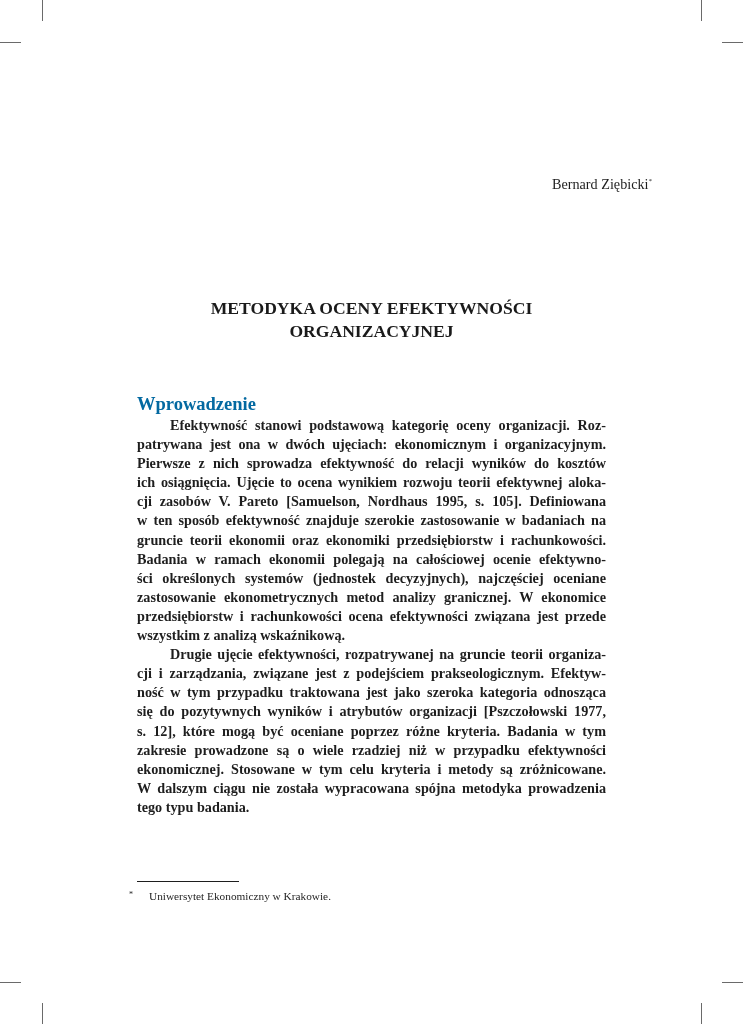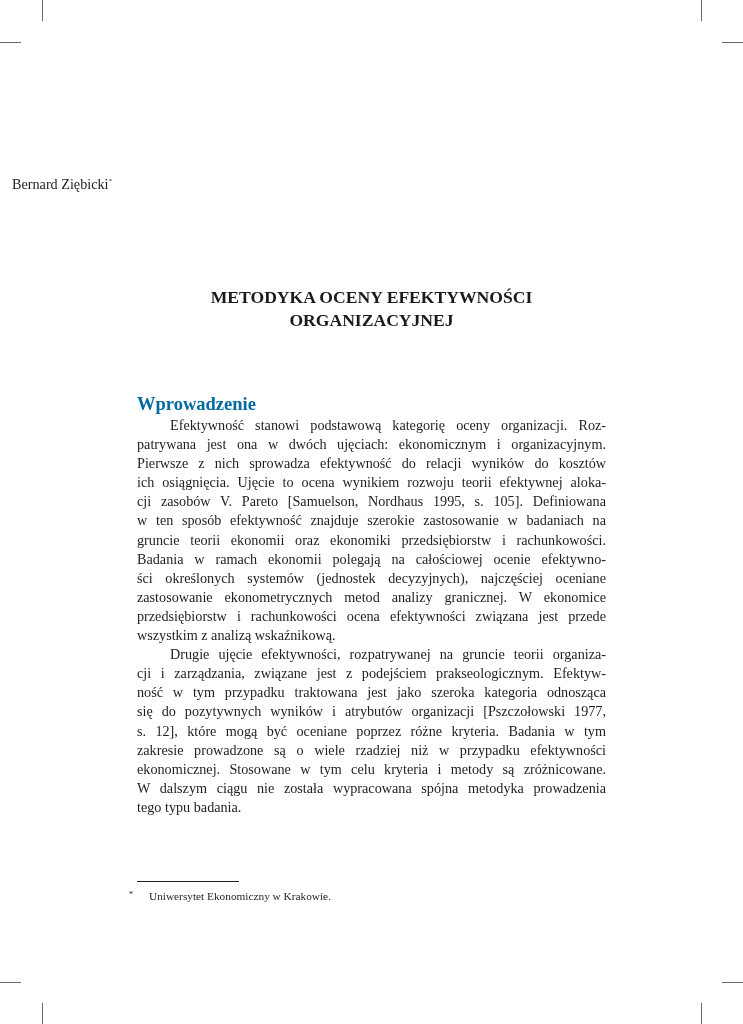--- a/index.html
+++ b/index.html
@@ -1,28 +1,28 @@
 <!DOCTYPE html>
 <html><head>
   <meta charset="utf-8">
   <style>
     html, body { margin: 0; padding: 0; background: #ffffff; }
     body { width: 743px; height: 1024px; position: relative; overflow: hidden;
            font-family: "Liberation Serif", "DejaVu Serif", serif; color: #1e1e1e; }
     .crop { position: absolute; background: #6a6a6a; }
     .crop.v { width: 1px; height: 21px; }
     .crop.h { height: 1px; width: 21px; }
-    .author { position: absolute; top: 176px; left: 12px; width: 652px; text-align: left;
+    .author { position: absolute; top: 176px; left: 0; width: 652px; text-align: right;
               font-size: 14.2px; }
     .author sup { font-size: 7px; vertical-align: 6px; }
-    .title { position: absolute; top: 286px; left: 0; width: 743px; text-align: center;
+    .title { position: absolute; top: 297px; left: 0; width: 743px; text-align: center;
              font-weight: bold; font-size: 17.6px; line-height: 23px; color: #1a1a1a; }
     .section { position: absolute; top: 394px; left: 137px; font-weight: bold; font-size: 18.5px; color: #0369a1; }
     .body-text { position: absolute; top: 416px; left: 137px; width: 469px; font-size: 14.2px;
-                 line-height: 19.1px; }
+                 line-height: 19.1px; font-weight: bold; }
     .line { display: block; white-space: nowrap; text-align: justify; text-align-last: justify; height: 19.1px; }
     .line.last { text-align-last: left; }
     .line.indent { padding-left: 33px; }
     .fn-rule { position: absolute; top: 881px; left: 137px; width: 102px; height: 1px; background: #1e1e1e; }
     .footnote { position: absolute; top: 890px; left: 129px; font-size: 11.3px; }
     .footnote .mark { display: inline-block; width: 20px; font-size: 8px; vertical-align: 3px; }
   </style>
 </head>
 <body>
 

